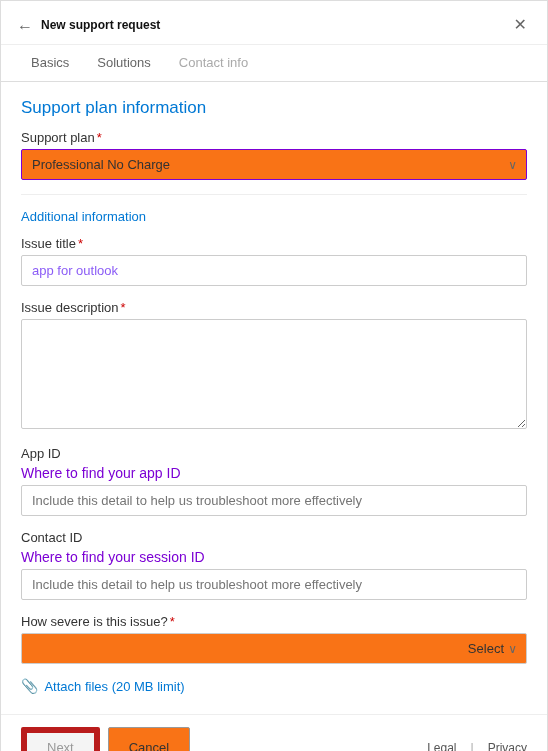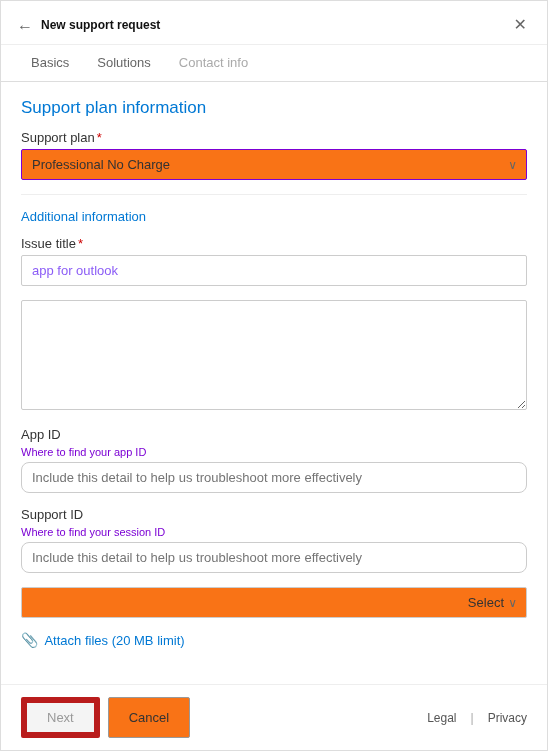--- a/index.html
+++ b/index.html
@@ -91,21 +91,21 @@
       color: #333;
       margin-bottom: 4px;
       display: block;
     }
     .field-label .required {
       color: #c00;
       margin-left: 2px;
     }
     .field-link {
       color: #7b00d4;
-      font-size: 11px;
+      font-size: 14px;
       cursor: pointer;
       display: block;
       margin-bottom: 4px;
       text-decoration: none;
     }
     .select-wrapper {
       position: relative;
     }
     .select-field {
       width: 100%;
@@ -149,21 +149,21 @@
       color: #333;
       resize: vertical;
       height: 110px;
       outline: none;
       font-family: inherit;
     }
     .placeholder-input {
       width: 100%;
       padding: 7px 10px;
       border: 1px solid #ccc;
-      border-radius: 8px;
+      border-radius: 2px;
       font-size: 13px;
       color: #aaa;
       background: #fff;
       outline: none;
       font-family: inherit;
     }
     .divider {
       border: none;
       border-top: 1px solid #eee;
       margin: 14px 0;
@@ -280,36 +280,42 @@
     <div class="additional-info-title">Additional information</div>
 
     <div class="field-group">
       <label class="field-label">
         <span>Issue title</span><span class="required">*</span>
       </label>
       <input type="text" class="text-input has-value" value="app for outlook" style="">
     </div>
 
     <div class="field-group">
+      <label class="field-label">
+        <span>Issue description</span><span class="required">*</span>
+      </label>
       <textarea class="textarea-field" style=""></textarea>
     </div>
 
     <div class="field-group">
       <label class="field-label">App ID</label>
       <a class="field-link">Where to find your app ID</a>
       <input type="text" class="placeholder-input" placeholder="Include this detail to help us troubleshoot more effectively" style="">
     </div>
 
     <div class="field-group">
-      <label class="field-label">Support ID</label>
+      <label class="field-label">Contact ID</label>
       <a class="field-link">Where to find your session ID</a>
       <input type="text" class="placeholder-input" placeholder="Include this detail to help us troubleshoot more effectively" style="">
     </div>
 
     <div class="field-group">
+      <label class="field-label">
+        <span>How severe is this issue?</span><span class="required">*</span>
+      </label>
       <div class="select-wrapper">
         <select class="select-field" style="border-color: #ccc; text-align: right;">
           <option>Select</option>
           <option>Critical</option>
           <option>High</option>
           <option>Moderate</option>
           <option>Low</option>
         </select>
         <span class="select-arrow">∨</span>
       </div>

